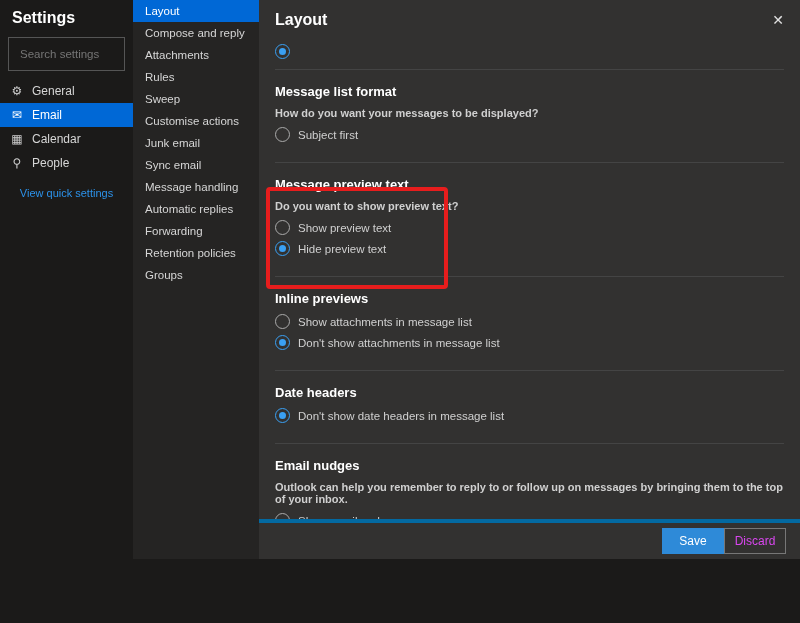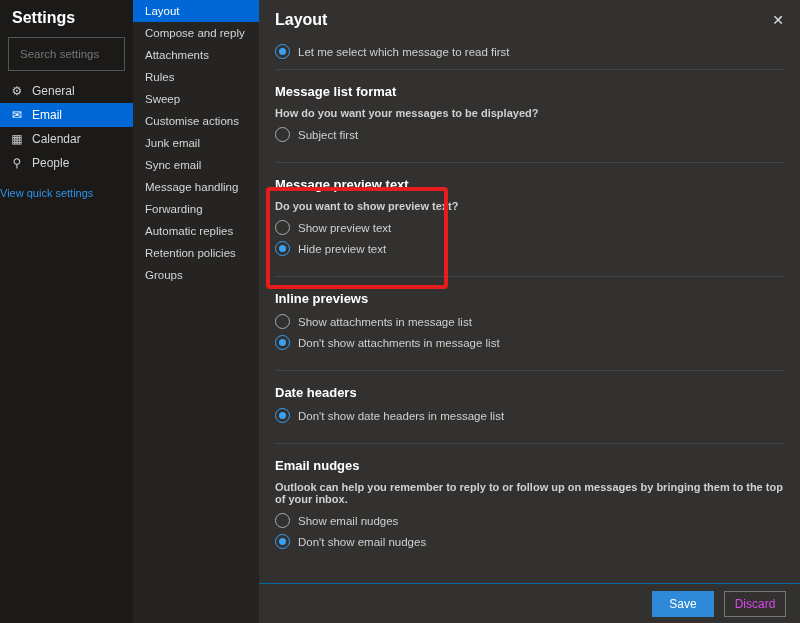--- a/index.html
+++ b/index.html
@@ -1,30 +1,30 @@
 <!DOCTYPE html>
 <html><head>
 <meta charset="utf-8">
 <style>
   * { box-sizing: border-box; margin: 0; padding: 0; }
   html, body { width: 800px; height: 623px; overflow: hidden; font-family: "Segoe UI", Arial, sans-serif; background:#1b1a19; color:#e1e1e1; }
-  .app { display:flex; width:800px; height:623px; }
+  .app { display:flex; width:800px; height:559px; }
   
   .col-left { width:133px; background:#1b1a19; display:flex; flex-direction:column; }
   .settings-title { font-size:16px; font-weight:700; color:#fff; padding:9px 12px 6px 12px; }
   .search-wrap { margin:4px 8px 8px 8px; height:26px; border:1px solid #555; display:flex; align-items:center; padding:16px 6px; }
   .search-icon { width:13px; height:13px; margin-right:5px; }
   .search-icon circle { stroke:#bbb; fill:none; stroke-width:1.5; }
   .search-icon line { stroke:#bbb; stroke-width:1.5; }
   .search-input { flex:1; background:transparent; border:none; outline:none; color:#ccc; font-size:11.5px; }
   .nav-item { display:flex; align-items:center; height:24px; padding:0 10px; font-size:12px; color:#d6d6d6; cursor:pointer; }
   .nav-item .icon { width:14px; display:flex; justify-content:center; margin-right:8px; font-size:12px; color:#ccc; }
   .nav-item.active { background:#0068d6; color:#fff; }
   .nav-item.active .icon { color:#fff; }
-  .quick-link { color:#2c92ea; font-size:11px; padding:12px 0 0 0; cursor:pointer; }
+  .quick-link { color:#2c92ea; font-size:11px; padding:12px 0 0 0; text-align:center; cursor:pointer; }
   
   .col-mid { width:126px; background:#252423; display:flex; flex-direction:column; padding-top:0; }
   .sub-item { height:22px; display:flex; align-items:center; padding:0 12px; font-size:11.5px; color:#d6d6d6; cursor:pointer; }
   .sub-item.active { background:#0068d6; color:#fff; }
   
   .col-right { flex:1; background:#323130; display:flex; flex-direction:column; position:relative; }
   .right-header { display:flex; align-items:center; justify-content:space-between; padding:8px 12px 2px 16px; }
   .right-title { font-size:16px; font-weight:600; color:#fff; }
   .close-x { font-size:14px; color:#e1e1e1; cursor:pointer; padding:4px; }
   .right-body { flex:1; overflow:hidden; padding:0 16px 0 16px; }
@@ -34,21 +34,21 @@
   .section-desc { font-size:11px; color:#d0d0d0; margin-bottom:8px; font-weight:600; }
   .radio-row { display:flex; align-items:center; margin:6px 0; cursor:pointer; }
   .radio-outer { width:15px; height:15px; border:1.5px solid #aaa; border-radius:50%; margin-right:8px; display:flex; align-items:center; justify-content:center; flex-shrink:0; }
   .radio-row.selected .radio-outer { border-color:#3aa0f3; }
   .radio-inner { width:7px; height:7px; background:#3aa0f3; border-radius:50%; display:none; }
   .radio-row.selected .radio-inner { display:block; }
   .radio-label { font-size:11.5px; color:#d0d0d0; }
   .top-radio { padding-top:4px; padding-bottom:4px; }
   .highlight-box { position:absolute; border:4px solid #e71d1d; border-radius:4px; pointer-events:none; }
   
-  .footer { position:absolute; bottom:0; left:0; right:0; height:40px; background:#323130; border-top:1px solid #0369a1; display:flex; align-items:center; justify-content:flex-end; padding:0 14px; gap:10px; }
+  .footer { position:absolute; bottom:0; left:0; right:0; height:40px; background:#323130; border-top:4px solid #0369a1; display:flex; align-items:center; justify-content:flex-end; padding:0 14px; }
   .btn { height:26px; min-width:62px; font-size:12px; display:flex; align-items:center; justify-content:center; cursor:pointer; }
   .btn-save { background:#2e8ad8; color:#fff; }
   .btn-discard { background:transparent; border:1px solid #777; color:#d946ef; }
   
   .arrow { position:absolute; pointer-events:none; }
 </style>
 </head>
 <body>
 
 <div class="app">
@@ -87,41 +87,40 @@
     <div id="mid-nav">
         <div class="sub-item active">Layout</div>
         <div class="sub-item">Compose and reply</div>
         <div class="sub-item">Attachments</div>
         <div class="sub-item">Rules</div>
         <div class="sub-item">Sweep</div>
         <div class="sub-item">Customise actions</div>
         <div class="sub-item">Junk email</div>
         <div class="sub-item">Sync email</div>
         <div class="sub-item">Message handling</div>
+        <div class="sub-item">Automatic replies</div>
         <div class="sub-item">Forwarding</div>
-        <div class="sub-item">Automatic replies</div>
         <div class="sub-item">Retention policies</div>
         <div class="sub-item">Groups</div>
       </div>
   </div>
 
   <div class="col-right">
     <div class="right-header">
       <div class="right-title">Layout</div>
       <div class="close-x">✕</div>
     </div>
 
     <div class="right-body">
 
       <div class="section top-radio" style="padding-top:4px;">
         <div class="radio-row selected">
           <span class="radio-outer">
               <span class="radio-inner"></span>
             </span>
-          <span class="radio-label">Let me select which message to read first</span>
         </div>
       </div>
 
       <div id="sections">
           <div class="section">
             <div class="section-title">Message list format</div>
             <div class="section-desc">How do you want your messages to be displayed?</div>
             <div class="radio-row">
               <span class="radio-outer"></span>
               <span class="radio-label">Subject first</span>

